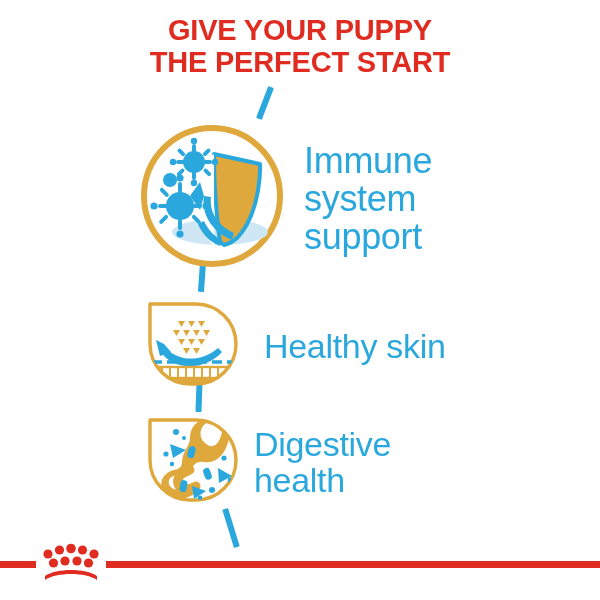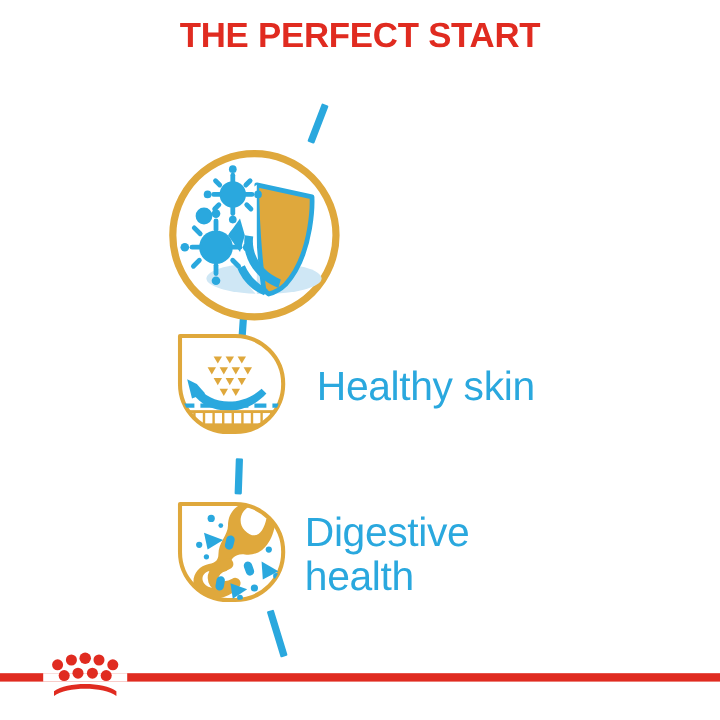--- a/index.html
+++ b/index.html
@@ -52,21 +52,21 @@
     font-family: "Liberation Sans", sans-serif;
     font-weight: normal;
     line-height: 1.06;
     letter-spacing: -0.3px;
     white-space: pre-line;
   }
 
   #benefit-immune   { left: 138px; top: 122px; }
   #benefit-immune .label   { font-size: 36px; margin-left: 18px; margin-top: 2px; }
 
-  #benefit-skin     { left: 138px; top: 268px; }
+  #benefit-skin     { left: 138px; top: 292px; }
   #benefit-skin .label     { font-size: 34px; margin-left: 22px; }
 
   #benefit-digest   { left: 138px; top: 408px; }
   #benefit-digest .label   { font-size: 34px; margin-left: 12px; }
 
   
   .dash {
     position: absolute;
     background: #2AA8DE;
     border-radius: 1px;
@@ -101,20 +101,21 @@
     height: 7px;
     background: #ffffff;
   }
 </style>
 </head>
 <body>
 
 <div class="canvas">
 
   <div class="headline">
+    <span class="l1">GIVE YOUR PUPPY</span>
     <span class="l2">THE PERFECT START</span>
   </div>
 
   <div class="dash" id="dash-1"></div>
   <div class="dash" id="dash-2"></div>
   <div class="dash" id="dash-3"></div>
   <div class="dash" id="dash-4"></div>
 
   <div class="benefit" id="benefit-immune">
     <div class="icon-wrap">
@@ -160,20 +161,23 @@
           <rect x="56" y="65" width="4" height="11" rx="2" transform="rotate(45 58 70)"></rect>
           <rect x="24" y="92" width="4" height="11" rx="2" transform="rotate(45 26 97)"></rect>
           <rect x="56" y="92" width="4" height="11" rx="2" transform="rotate(-45 58 97)"></rect>
           <circle cx="42" cy="56" r="3.6"></circle>
           <circle cx="42" cy="112" r="3.6"></circle>
           <circle cx="16" cy="84" r="3.6"></circle>
           <circle cx="68" cy="84" r="3.6"></circle>
         </g>
       </svg>
     </div>
+    <div class="label">Immune
+system
+support</div>
   </div>
 
   <div class="benefit" id="benefit-skin">
     <div class="icon-wrap">
       <svg width="104" height="104" viewBox="0 0 104 104" xmlns="http://www.w3.org/2000/svg">
         <defs>
           <clipPath id="clip-skin">
             <path d="M12 12 L58 12 A40 40 0 0 1 58 92 L52 92 A40 40 0 0 1 12 52 Z"></path>
           </clipPath>
         </defs>

